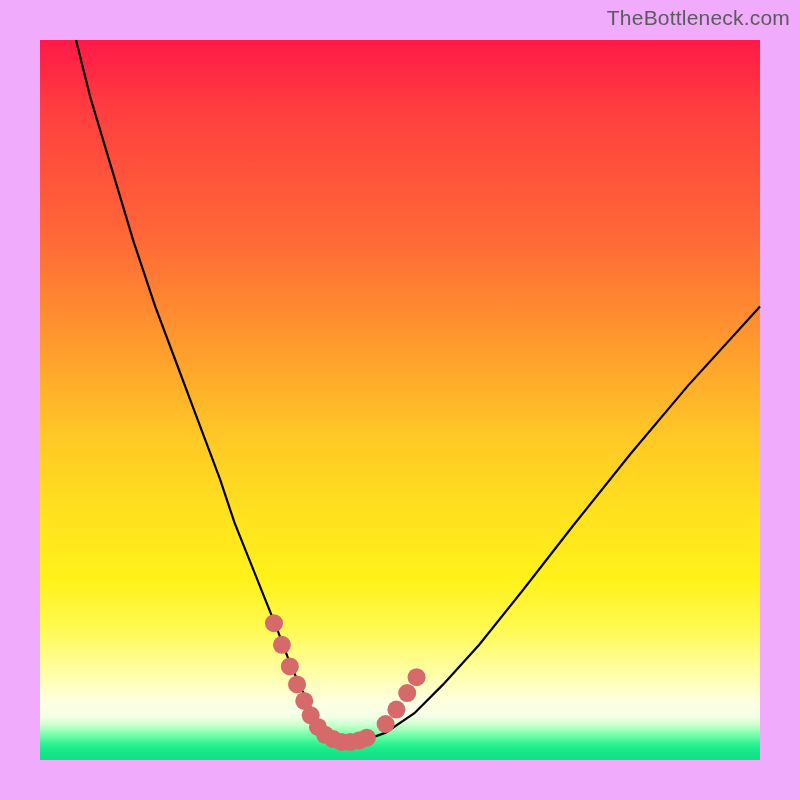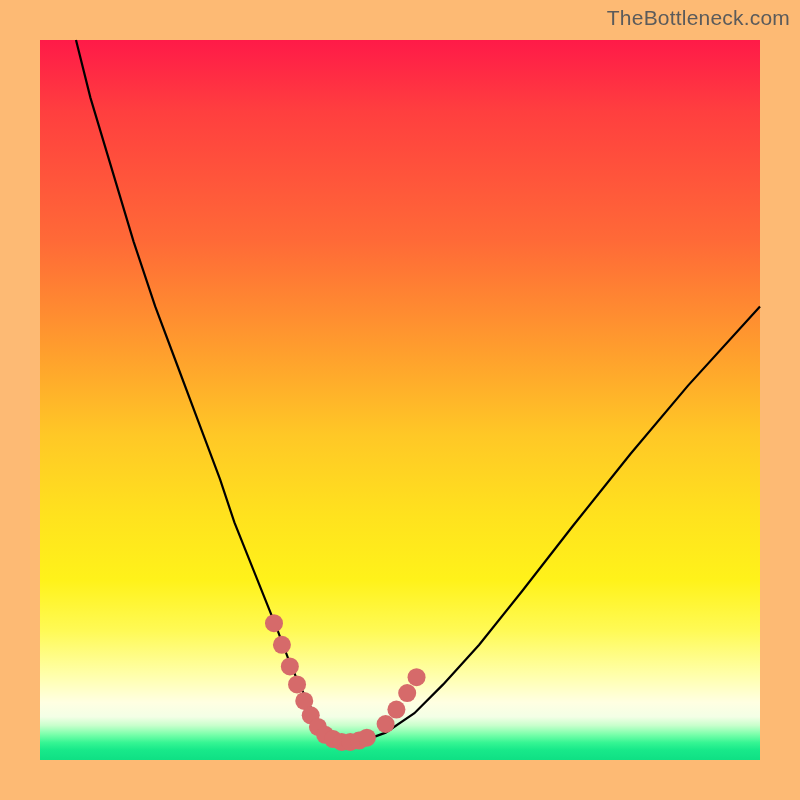--- a/index.html
+++ b/index.html
@@ -10,21 +10,21 @@
     background: #000;
     font-family: Arial, Helvetica, sans-serif;
     overflow: hidden;
   }
   .frame {
     position: absolute;
     left: 0;
     top: 0;
     width: 800px;
     height: 800px;
-    background: #fdba74;
+    background: #f0abfc;
   }
   .plot-area {
     position: absolute;
     left: 40px;
     top: 40px;
     width: 720px;
     height: 720px;
     
     background: linear-gradient(
       to bottom,

